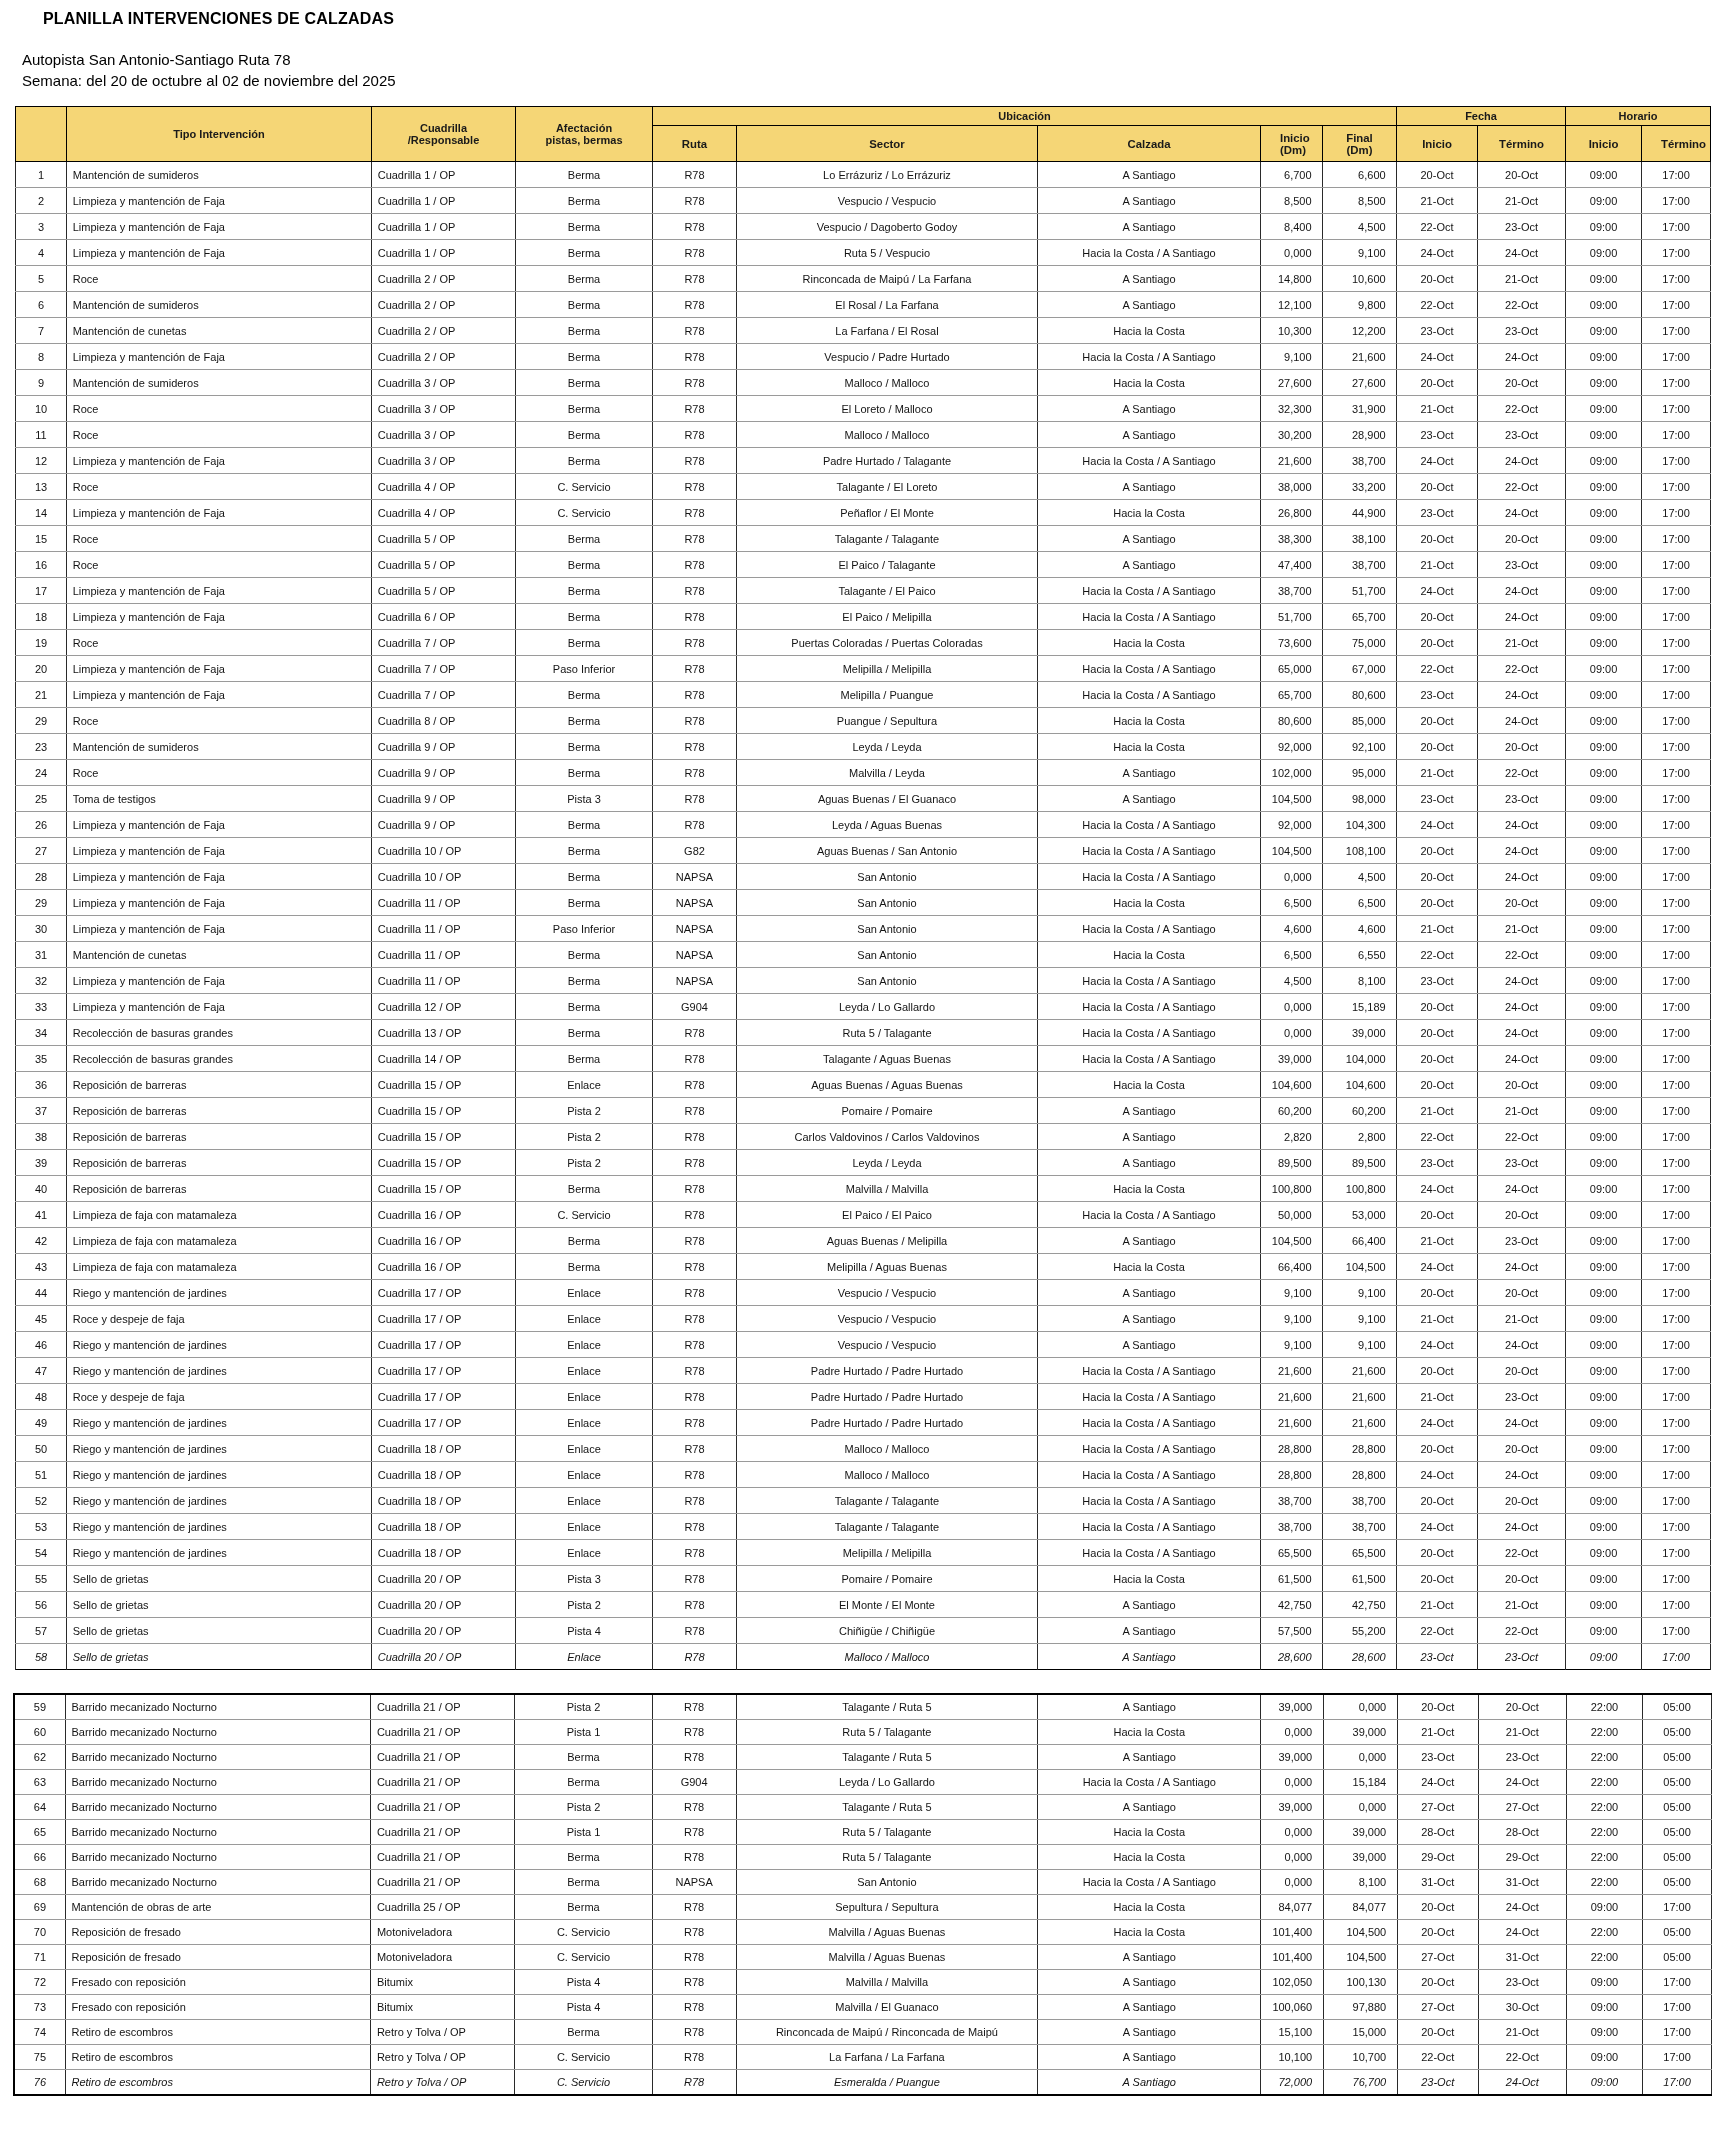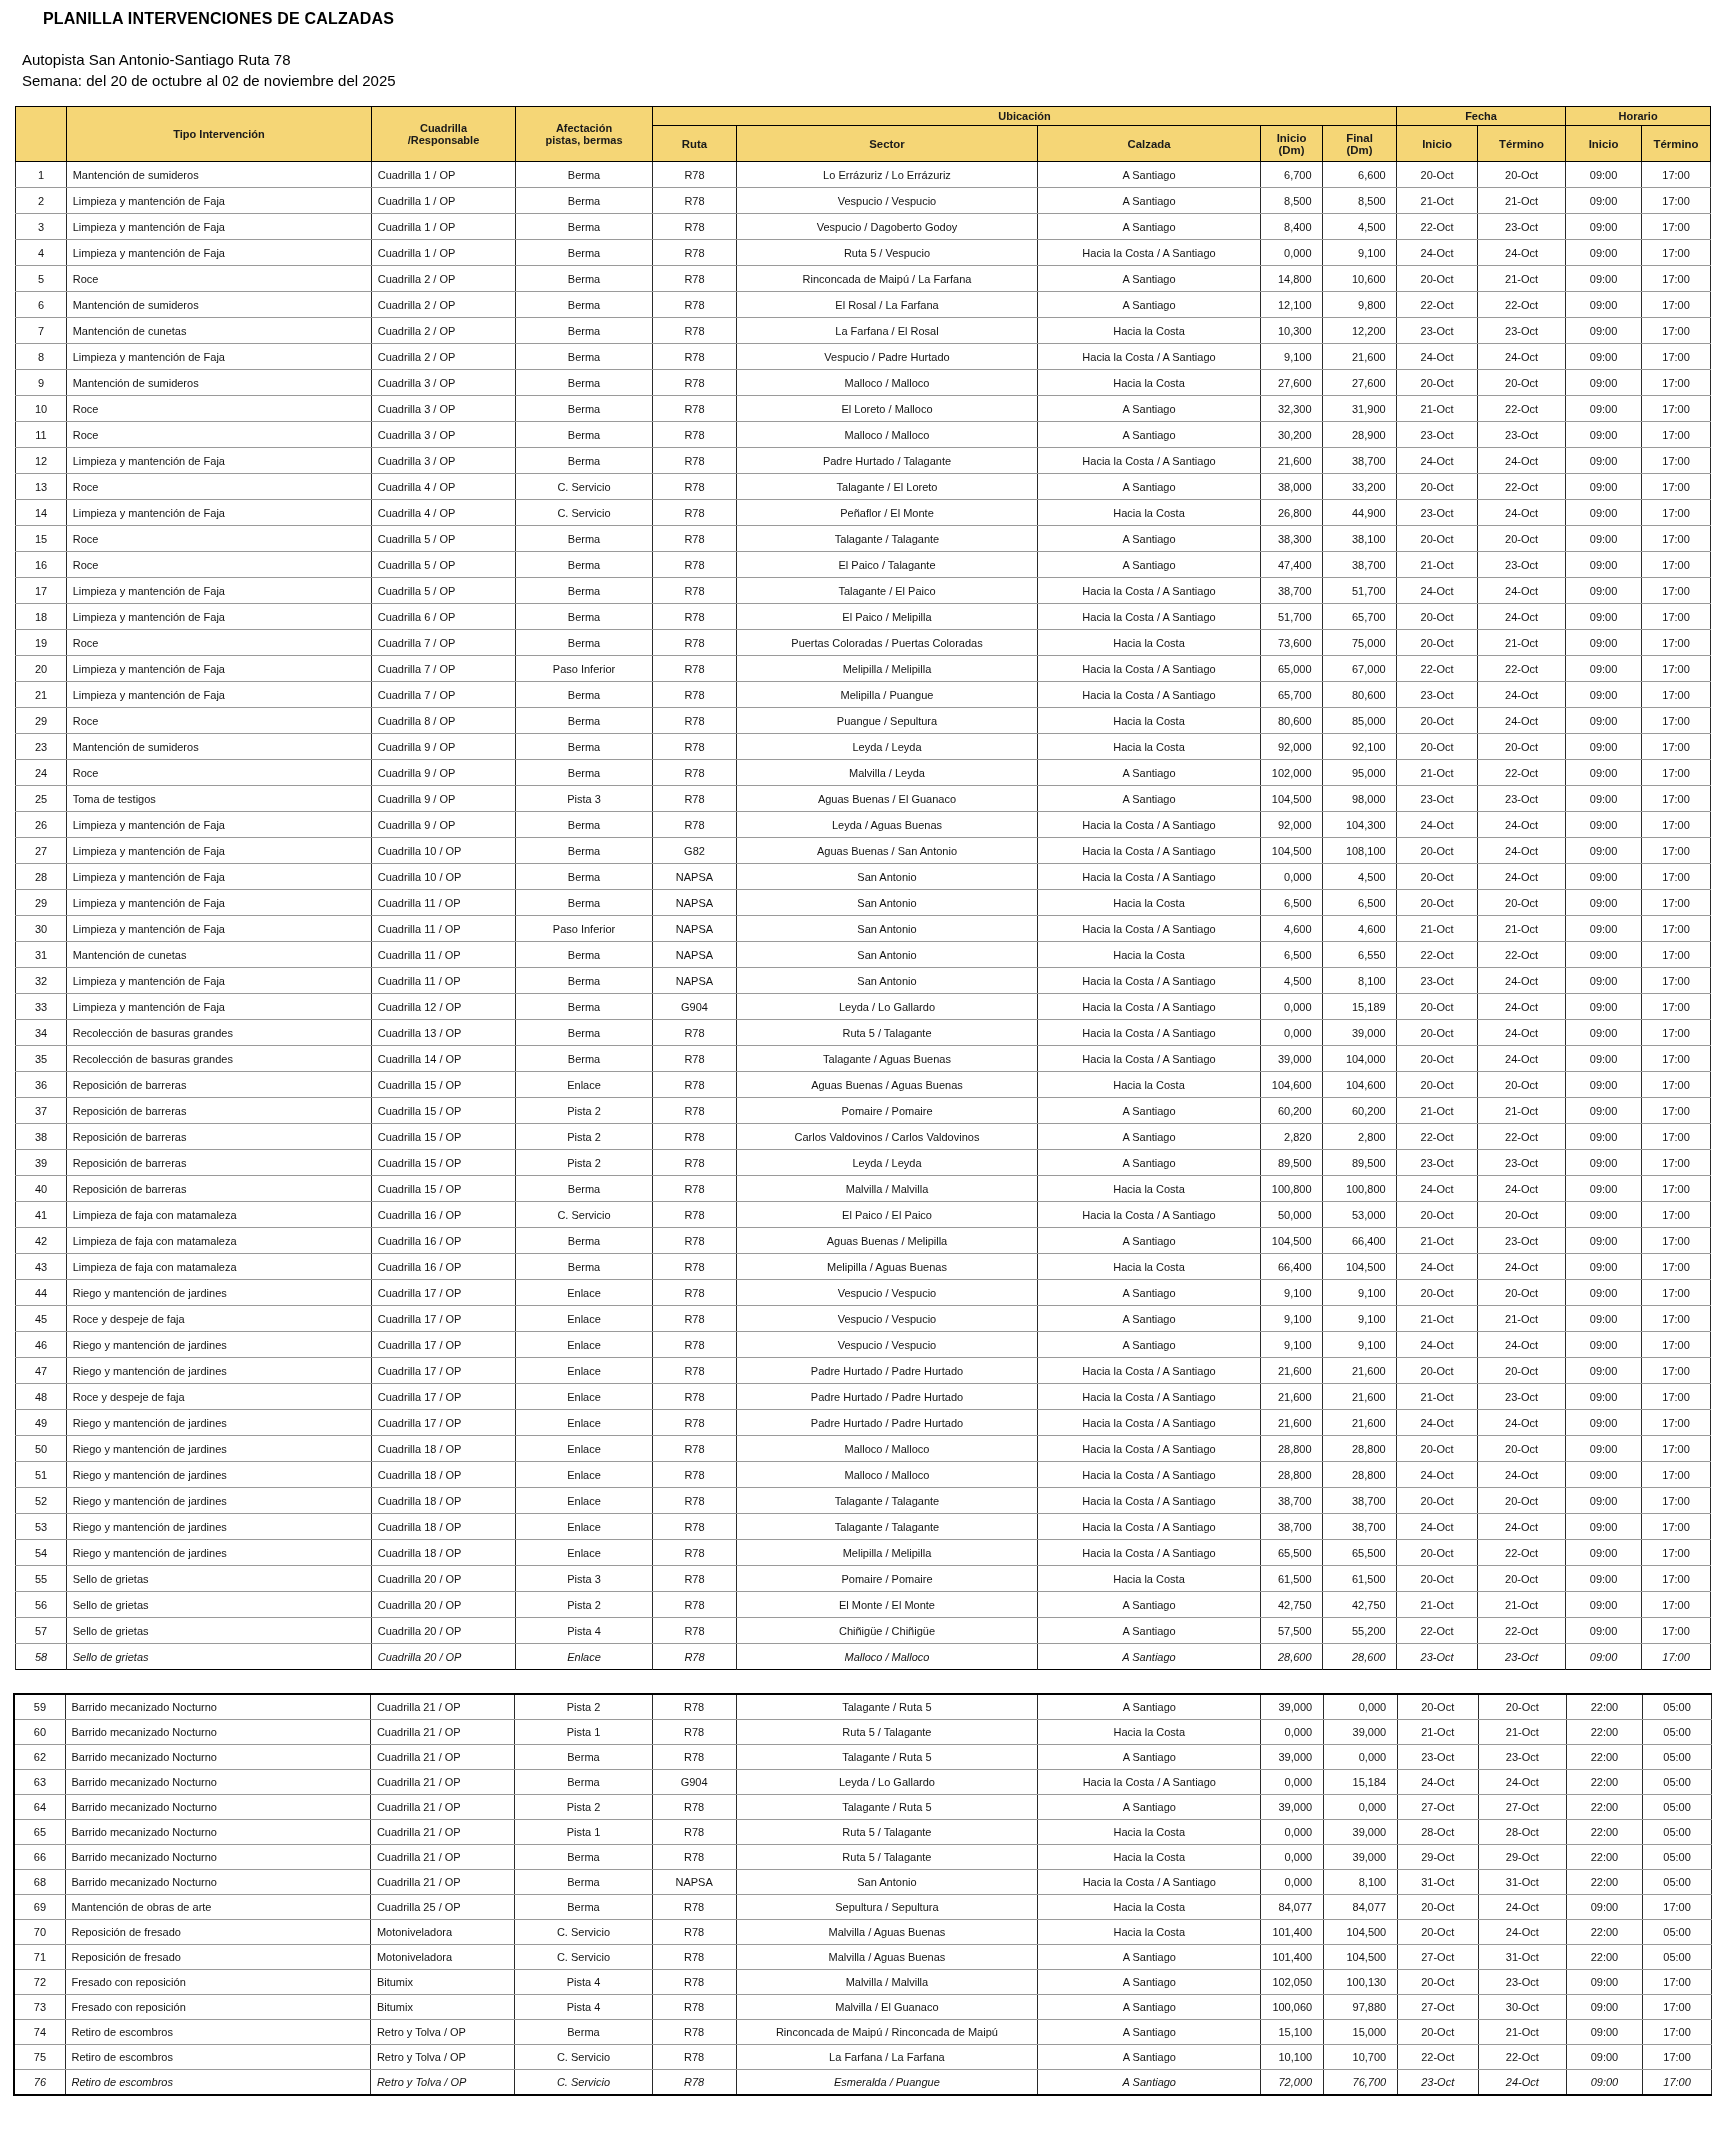--- a/index.html
+++ b/index.html
@@ -26,21 +26,21 @@
     border:1.9px solid var(--border-dark);
     font-size:11px;
   }
   table.t1{top:106px;left:15px;width:1695px;}
   table.t2{top:1677px;left:13.2px;width:1699px;border-width:2.4px 1.9px 2.4px 2.4px;margin-top:16px;}
 
   thead th{
     background:var(--header-bg);
     border:0.9px solid var(--border-dark);
     font-weight:bold;color:#1a1a1a;text-align:center;vertical-align:middle;
-    padding:0 11px;
+    padding:0 19px;
   }
   tr.group-row th{height:18px;font-size:11px;}
   tr.sub-row th{height:35px;font-size:11.4px;}
   thead{border-bottom:1.9px solid var(--border-dark);}
 
   td{
     border-left:0.9px solid #2a2a2a;border-right:0.9px solid #2a2a2a;
     border-top:0.9px solid var(--grid-line);border-bottom:0.9px solid var(--grid-line);
     text-align:center;vertical-align:middle;
     padding:0 2.8px;overflow:hidden;white-space:nowrap;

